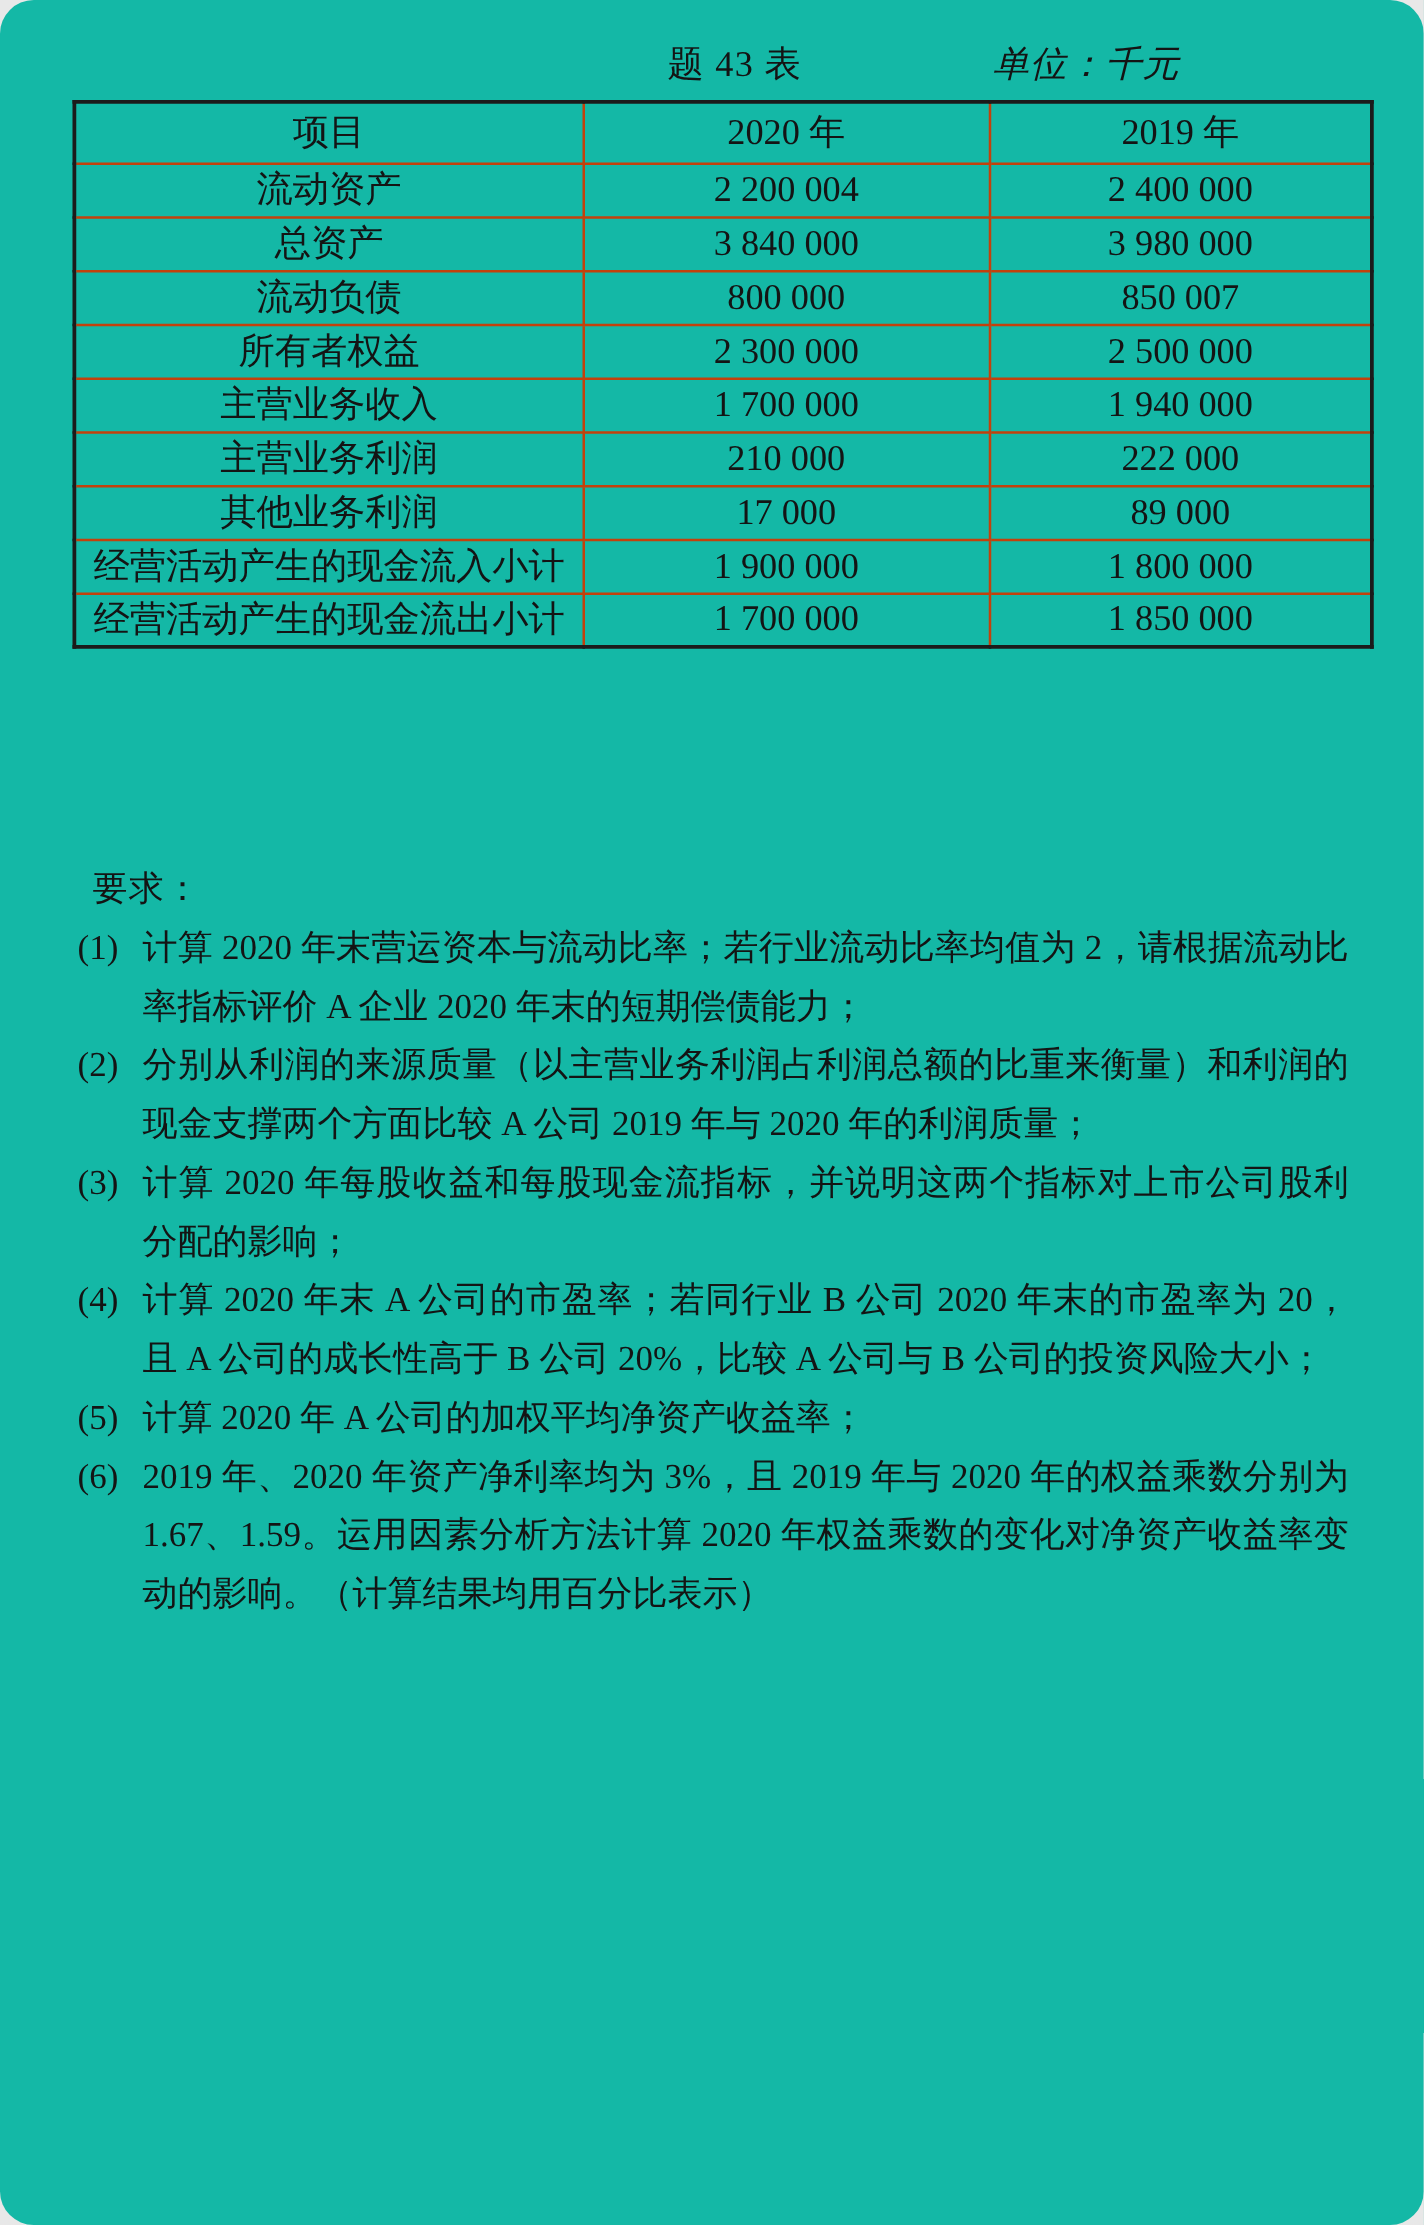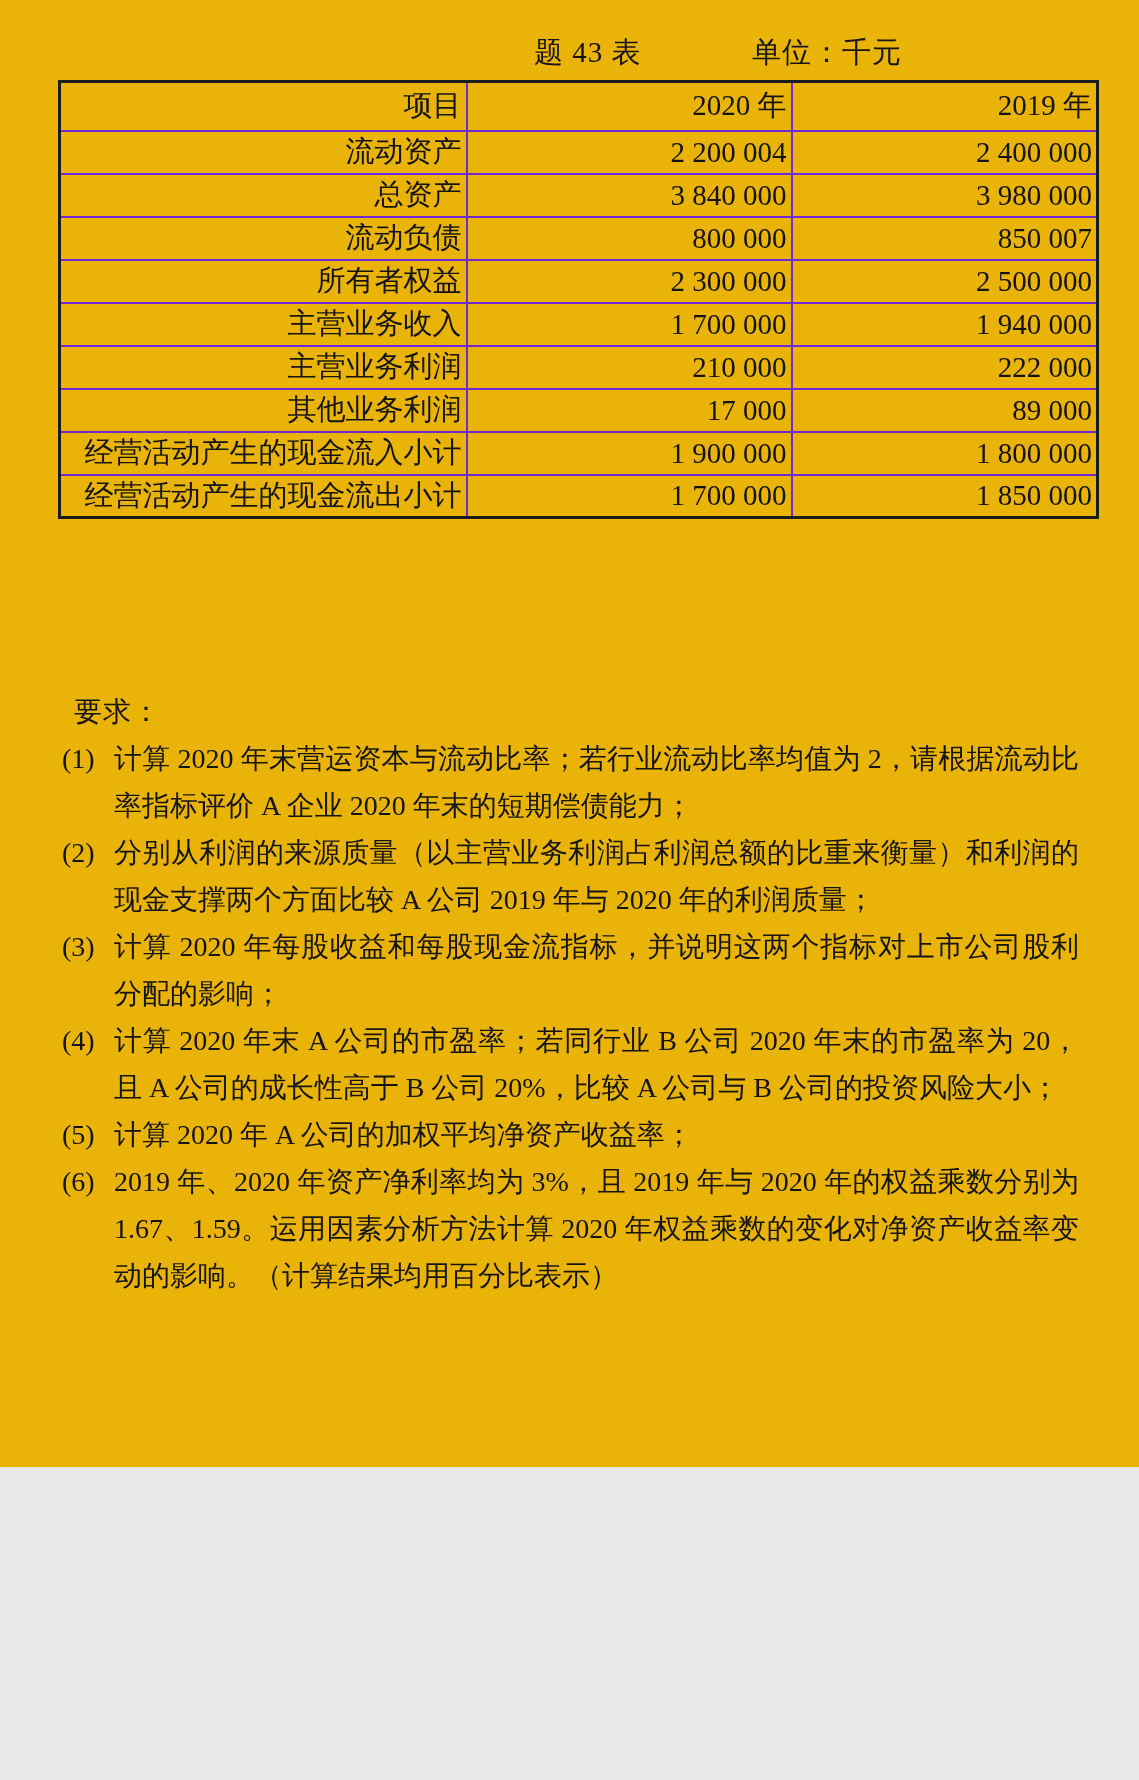--- a/index.html
+++ b/index.html
@@ -1,64 +1,66 @@
 <!DOCTYPE html>
 <html><head>
 <meta charset="utf-8">
 <style>
   * { box-sizing: border-box; }
   html, body { margin: 0; padding: 0; background: #e8e8e8; }
   .page {
     position: relative;
     width: 1139px;
-    height: 1467px;
+    height: 1780px;
     margin: 0 auto;
-    background: #eab308;
+    background: #14b8a6;
     color: #141414;
     font-family: "Liberation Serif", "DejaVu Serif", serif;
     overflow: hidden;
+    border-radius: 27px;
   }
 
   
   .caption-row {
     position: absolute;
     top: 34px;
     left: 58px;
     width: 1038px;
     height: 36px;
     font-size: 29px;
     line-height: 36px;
   }
   .table-caption {
     position: absolute;
     left: 476px;
     letter-spacing: 1px;
     white-space: nowrap;
   }
   .unit-label {
     position: absolute;
-    left: 694px;
+    left: 736px;
     letter-spacing: 1px;
     white-space: nowrap;
+    font-style: italic;
   }
 
   
   table.fin {
     position: absolute;
     top: 80px;
     left: 58px;
     width: 1038px;
     border-collapse: collapse;
     table-layout: fixed;
     font-size: 29px;
     border: 3px solid #1b1b1b;
   }
   table.fin th, table.fin td {
-    border: 2px solid #6d28d9;
-    text-align: right;
+    border: 2px solid #c2410c;
+    text-align: center;
     vertical-align: middle;
     padding: 0 4px;
     font-weight: normal;
     white-space: nowrap;
     overflow: hidden;
   }
   table.fin thead th { height: 49px; }
   table.fin tbody td { height: 43px; }
 
   

